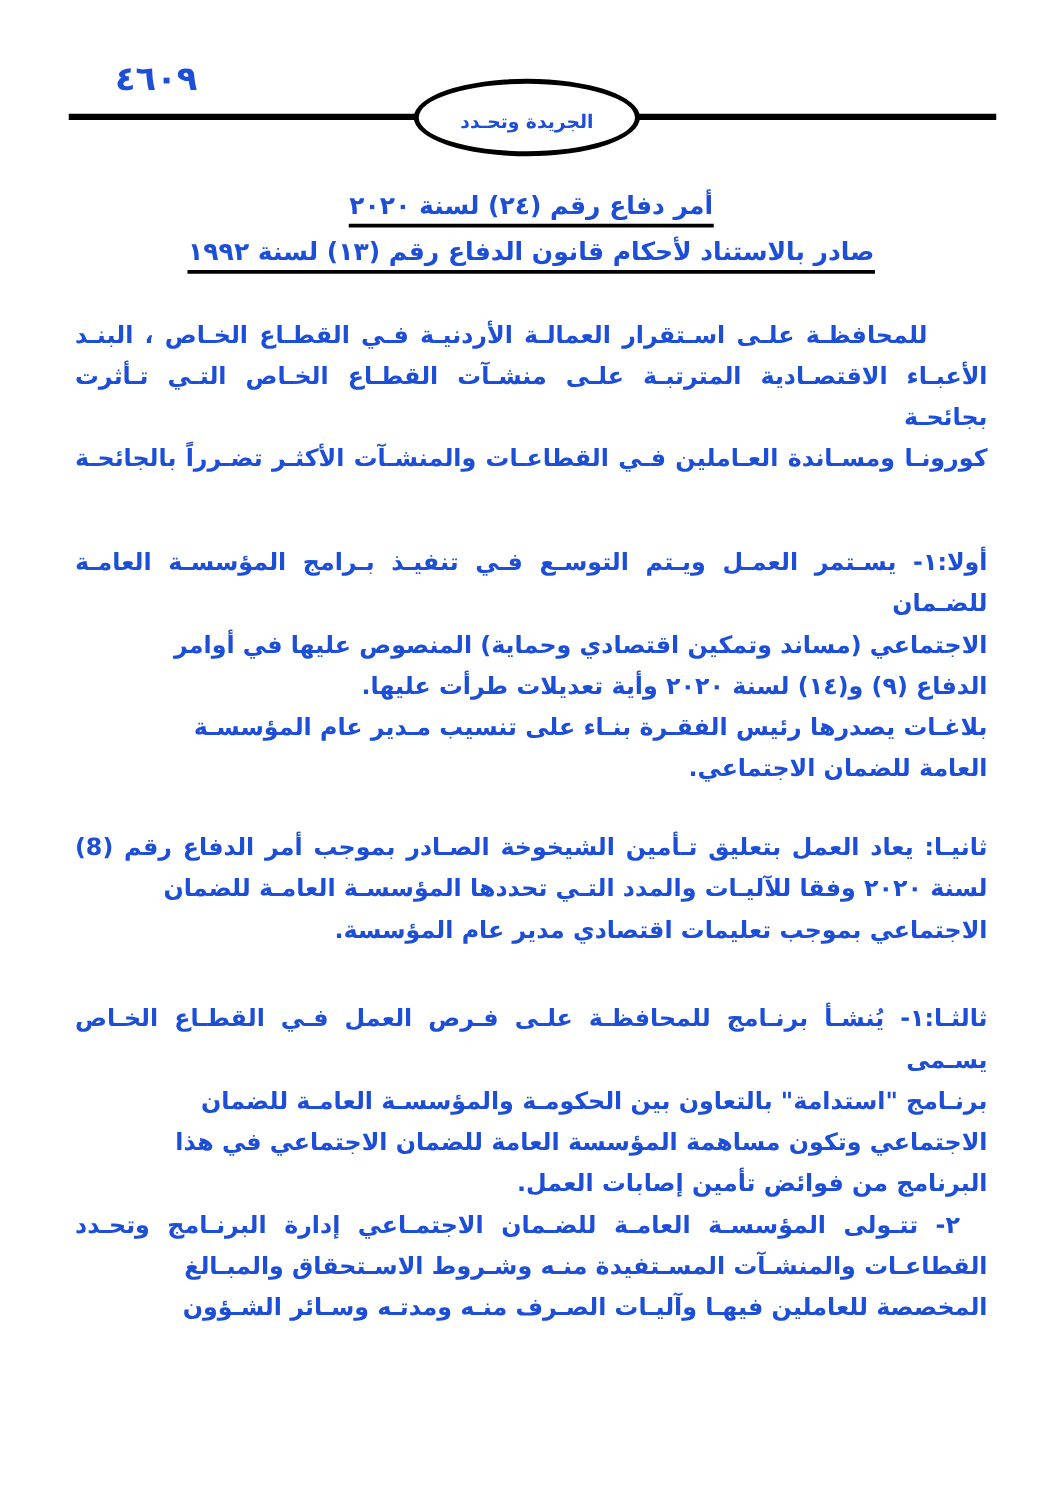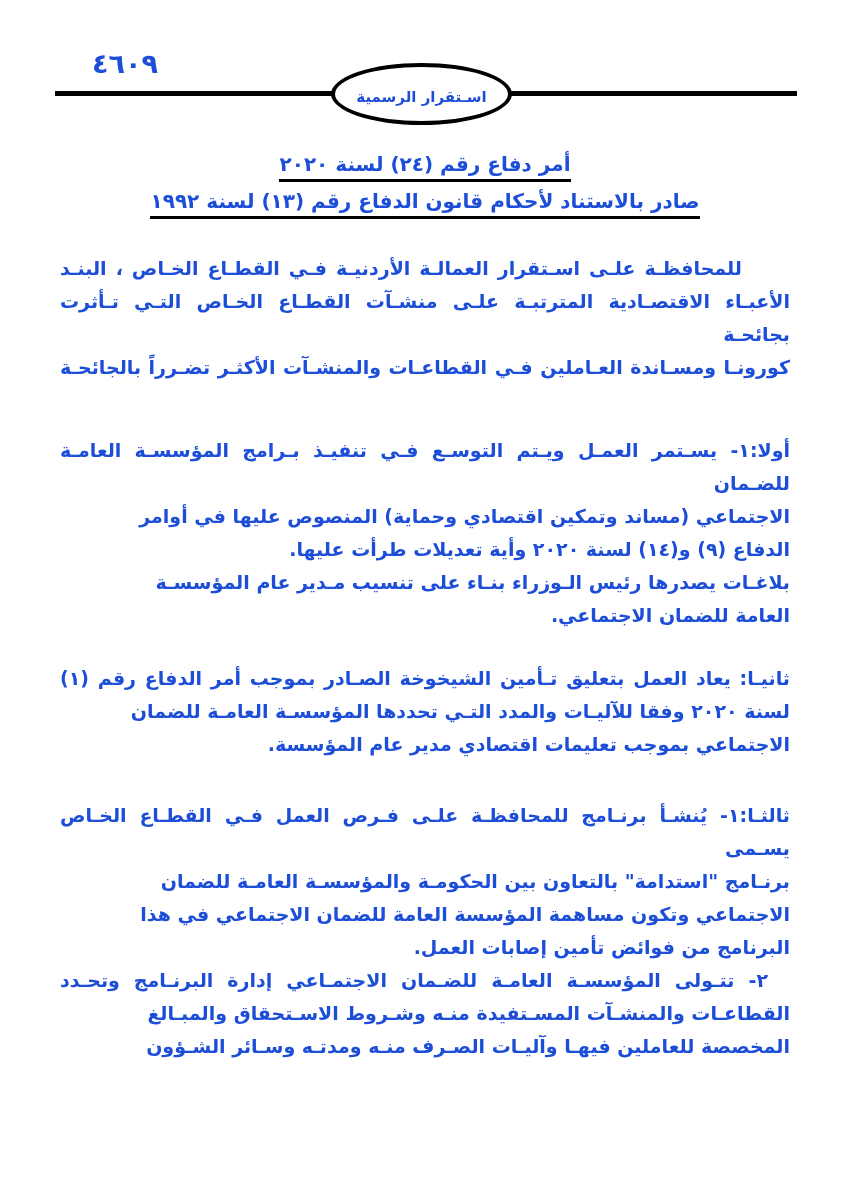--- a/index.html
+++ b/index.html
@@ -92,21 +92,21 @@
   .sec-three { margin-top: 38px; }
 </style>
 </head>
 <body>
 
 <div class="page">
 
   <div class="page-number">٤٦٠٩</div>
   <div class="header-rule"></div>
   <div class="gazette-oval">
-    <span>اسـتقرار الرسمية</span>
+    <span>الجريدة وتحـدد</span>
   </div>
 
   <div class="titles">
     <div class="t">
       <span>أمر دفاع رقم (٢٤) لسنة ٢٠٢٠</span>
     </div>
     <div class="t">
       <span>صادر بالاستناد لأحكام قانون الدفاع رقم (١٣) لسنة ١٩٩٢</span>
     </div>
   </div>
@@ -116,26 +116,26 @@
     <section>
       <p class="jl ind1">للمحافظـة علـى اسـتقرار العمالـة الأردنيـة فـي القطـاع الخـاص ، البنـد</p>
       <p class="jl">الأعبـاء الاقتصـادية المترتبـة علـى منشـآت القطـاع الخـاص التـي تـأثرت بجائحـة</p>
       <p class="jl">كورونـا ومسـاندة العـاملين فـي القطاعـات والمنشـآت الأكثـر تضـرراً بالجائحـة</p>
     </section>
 
     <section class="sec-one">
       <p class="jl">أولا:١-  يسـتمر العمـل ويـتم التوسـع فـي تنفيـذ بـرامج المؤسسـة العامـة للضـمان</p>
       <p class="c">الاجتماعي (مساند وتمكين اقتصادي وحماية) المنصوص عليها في أوامر</p>
       <p class="c">الدفاع (٩) و(١٤) لسنة ٢٠٢٠ وأية تعديلات طرأت عليها.</p>
-      <p class="c">بلاغـات يصدرها رئيس الـوزراء بنـاء على تنسيب مـدير عام المؤسسـة</p>
+      <p class="c">بلاغـات يصدرها رئيس الفقـرة بنـاء على تنسيب مـدير عام المؤسسـة</p>
       <p class="c">العامة للضمان الاجتماعي.</p>
     </section>
 
     <section class="sec-two">
-      <p class="jl">ثانيـا: يعاد العمل بتعليق تـأمين الشيخوخة الصـادر بموجب أمر الدفاع رقم (١)</p>
+      <p class="jl">ثانيـا: يعاد العمل بتعليق تـأمين الشيخوخة الصـادر بموجب أمر الدفاع رقم (8)</p>
       <p class="c">لسنة ٢٠٢٠ وفقا للآليـات والمدد التـي تحددها المؤسسـة العامـة للضمان</p>
       <p class="c">الاجتماعي بموجب تعليمات اقتصادي مدير عام المؤسسة.</p>
     </section>
 
     <section class="sec-three">
       <p class="jl">ثالثـا:١-  يُنشـأ برنـامج للمحافظـة علـى فـرص العمل فـي القطـاع الخـاص يسـمى</p>
       <p class="c">برنـامج "استدامة" بالتعاون بين الحكومـة والمؤسسـة العامـة للضمان</p>
       <p class="c">الاجتماعي وتكون مساهمة المؤسسة العامة للضمان الاجتماعي في هذا</p>
       <p class="c">البرنامج من فوائض تأمين إصابات العمل.</p>
       <p class="jl ind2">٢-  تتـولى المؤسسـة العامـة للضـمان الاجتمـاعي إدارة البرنـامج وتحـدد</p>

